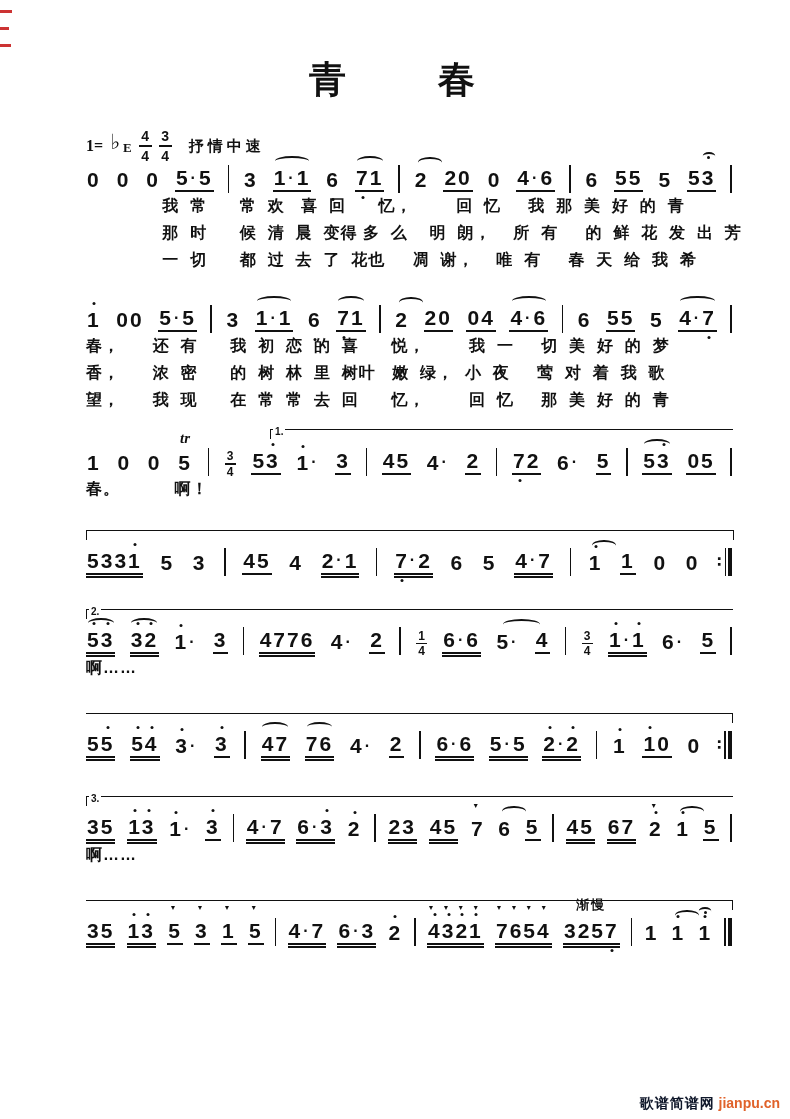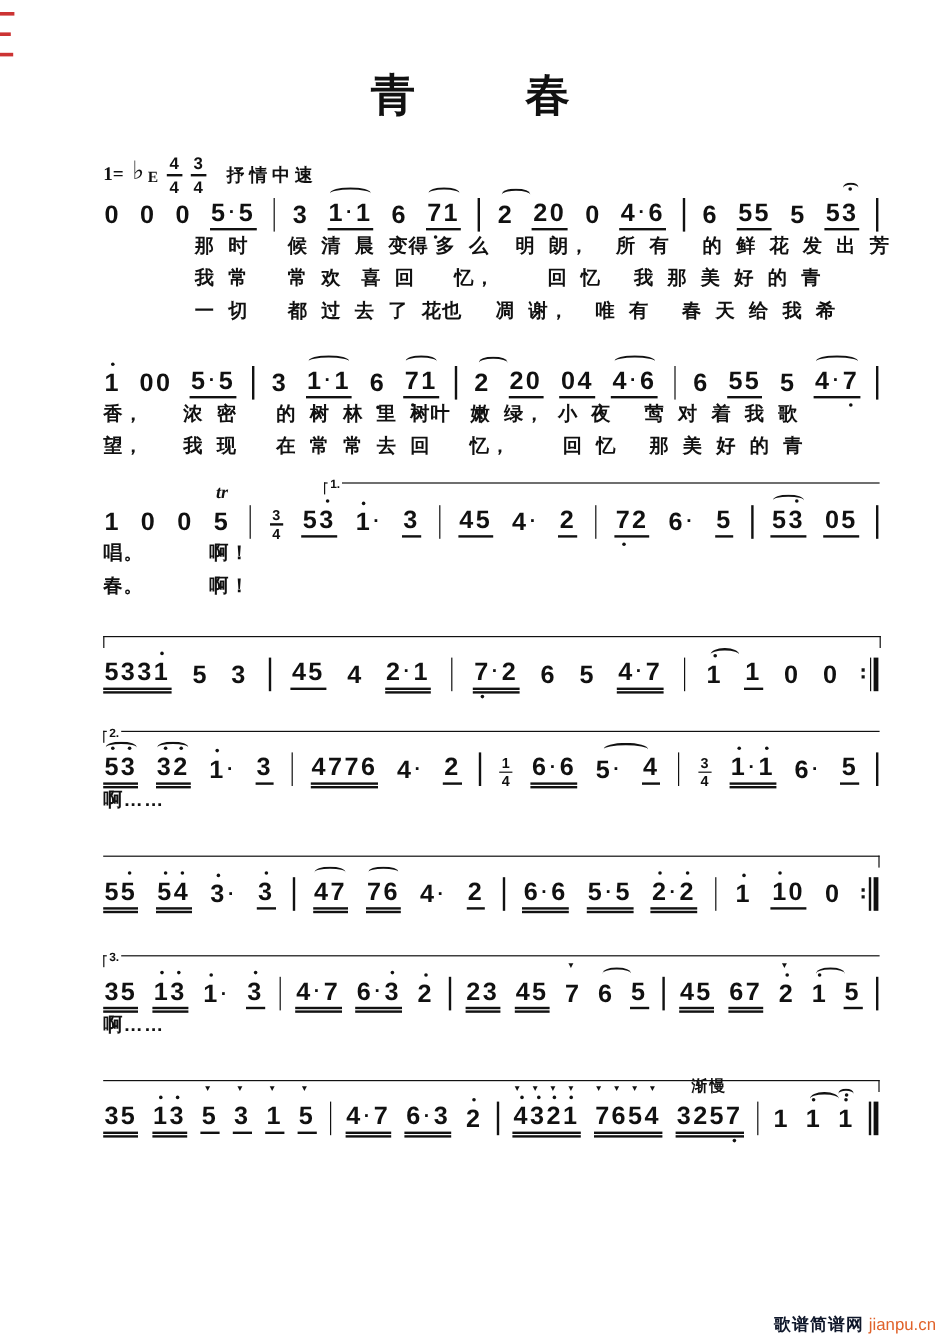--- a/index.html
+++ b/index.html
@@ -50,21 +50,21 @@
   .blk{width:4px;height:28px;background:#111;}
   .rdots{font:700 15px "DejaVu Sans",sans-serif;margin-right:1px;}
   .volta{position:absolute;top:-2px;height:9px;border-top:1.5px solid #111;}
   .volta.tl{border-left:1.5px solid #111;}
   .volta.tr2{border-right:1.5px solid #111;}
   .volta b{position:absolute;left:2px;top:-4px;font:700 10px "Liberation Sans",sans-serif;background:#fff;padding:0 2px;}
   .lyr{font-size:16px;font-weight:700;line-height:27px;white-space:pre;letter-spacing:1px;}
   
   .watermark{position:absolute;right:10px;bottom:6px;font-size:14px;}
   .wm-site{color:#0f172a;font-weight:700;letter-spacing:1px;}
-  .wm-url{color:#e0622a;font-weight:400;margin-top:12px;}
+  .wm-url{color:#e0622a;font-weight:700;margin-top:12px;}
 </style>
 </head>
 <body>
 
 <div class="page">
 
   <h1 class="title">青　　春</h1>
 
 
   <div class="keyline">
@@ -183,22 +183,22 @@
           <span class="tok u1">
             <span class="body">
               <span class="gl">5</span>
               <span class="gl">3<i class="fm"></i></span>
             </span>
           </span>
           <span class="blg">
             <span class="bl"></span>
           </span>
         </div>
+        <div class="lyr">              我  常      常  欢   喜  回      忆，        回  忆     我  那  美  好  的  青</div>
         <div class="lyr">              那  时      候  清  晨  变得 多  么    明  朗，    所  有     的  鲜  花  发  出  芳</div>
-        <div class="lyr">              我  常      常  欢   喜  回      忆，        回  忆     我  那  美  好  的  青</div>
         <div class="lyr">              一  切      都  过  去  了  花也     凋  谢，    唯  有     春  天  给  我  希</div>
       </div>
       <div class="sys" style="margin-top: 16px;">
         <div class="sysrow">
           <span class="tok">
             <span class="body">
               <span class="gl">1<i class="hi"></i></span>
             </span>
           </span>
           <span class="tok">
@@ -290,20 +290,21 @@
             <span class="body">
               <span class="gl">4</span>
               <span class="aug">·</span>
               <span class="gl">7<i class="lo"></i></span>
             </span>
           </span>
           <span class="blg">
             <span class="bl"></span>
           </span>
         </div>
+        <div class="lyr">春，      还  有      我  初  恋  的  喜      悦，        我  一     切  美  好  的  梦</div>
         <div class="lyr">香，      浓  密      的  树  林  里  树叶   嫩  绿，  小  夜     莺  对  着  我  歌</div>
         <div class="lyr">望，      我  现      在  常  常  去  回      忆，        回  忆     那  美  好  的  青</div>
       </div>
       <div class="sys" style="margin-top: 18px;">
         <div class="volta tl" style="left: 28.5%; width: 71.5%;">
           <b>1.</b>
         </div>
         <div class="sysrow">
           <span class="tok">
             <span class="body">
@@ -403,21 +404,20 @@
           <span class="tok u1">
             <span class="body">
               <span class="gl">0</span>
               <span class="gl">5</span>
             </span>
           </span>
           <span class="blg">
             <span class="bl"></span>
           </span>
         </div>
-        <div class="lyr">唱。          啊！</div>
         <div class="lyr">春。          啊！</div>
       </div>
       <div class="sys" style="margin-top: 30px;">
         <div class="volta tl tr2" style="left: 0%; width: 100%;"></div>
         <div class="sysrow">
           <span class="tok u2">
             <span class="body">
               <span class="gl">5</span>
               <span class="gl">3</span>
               <span class="gl">3</span>

